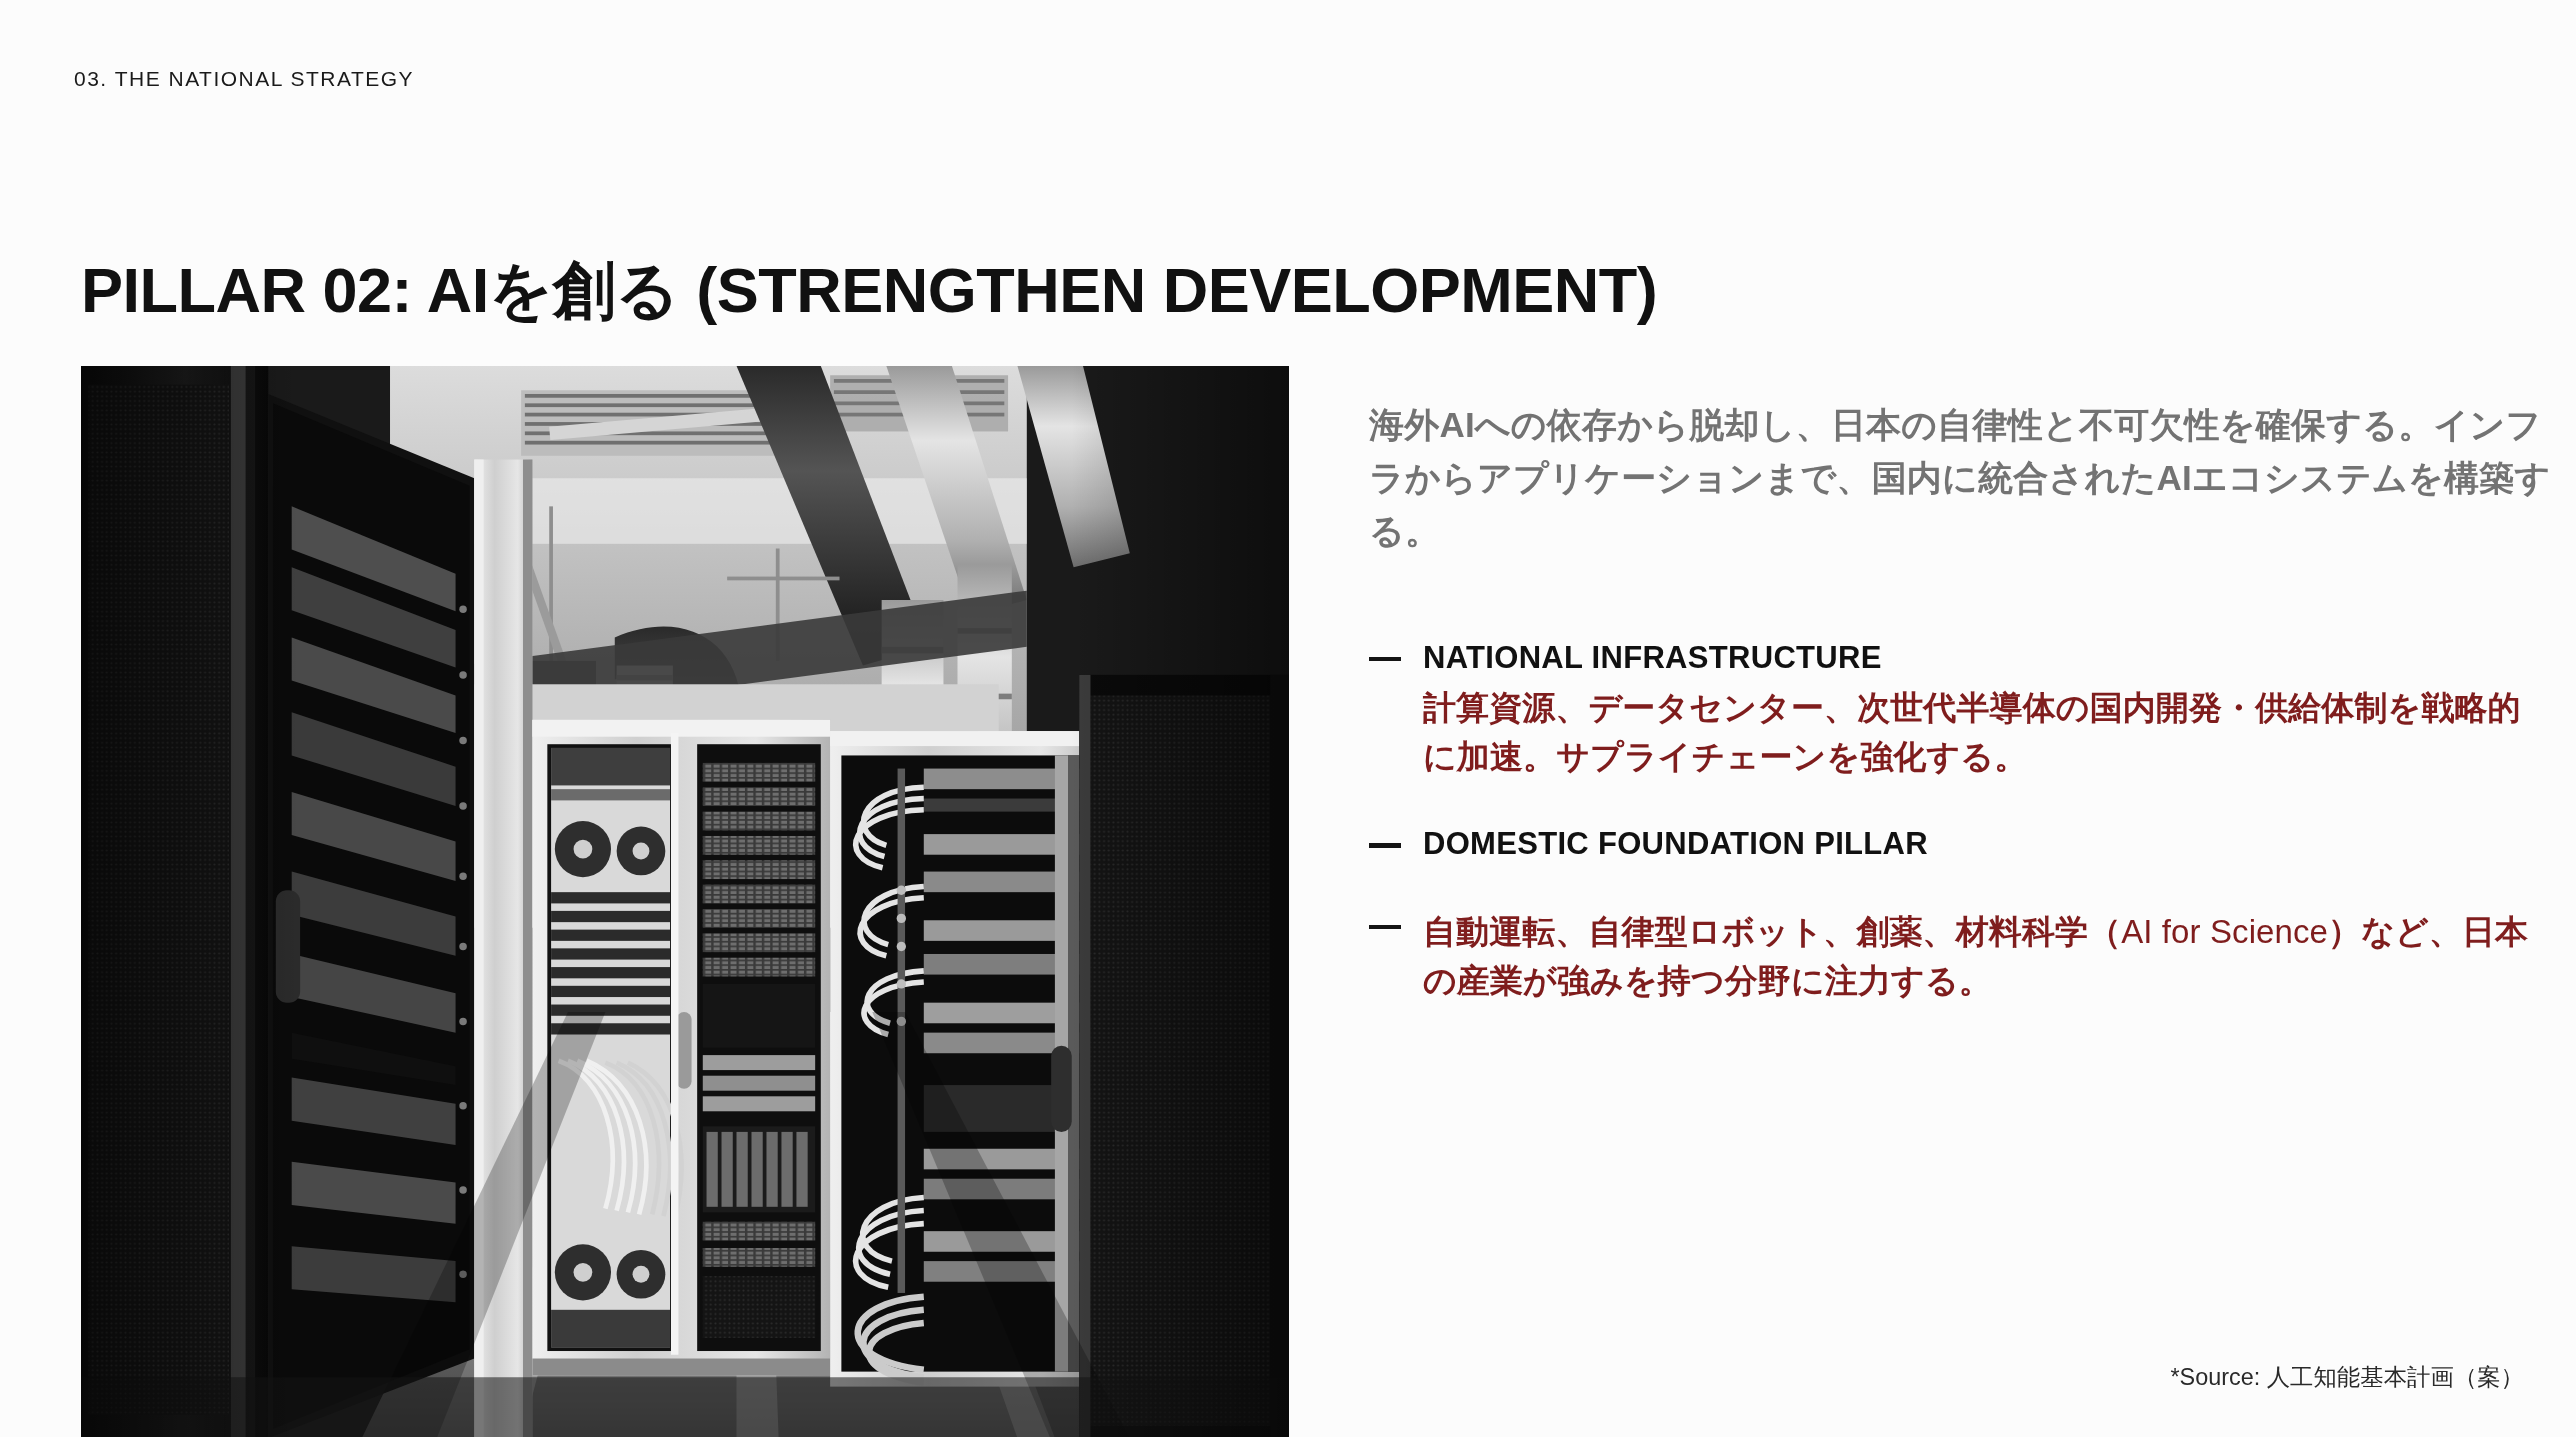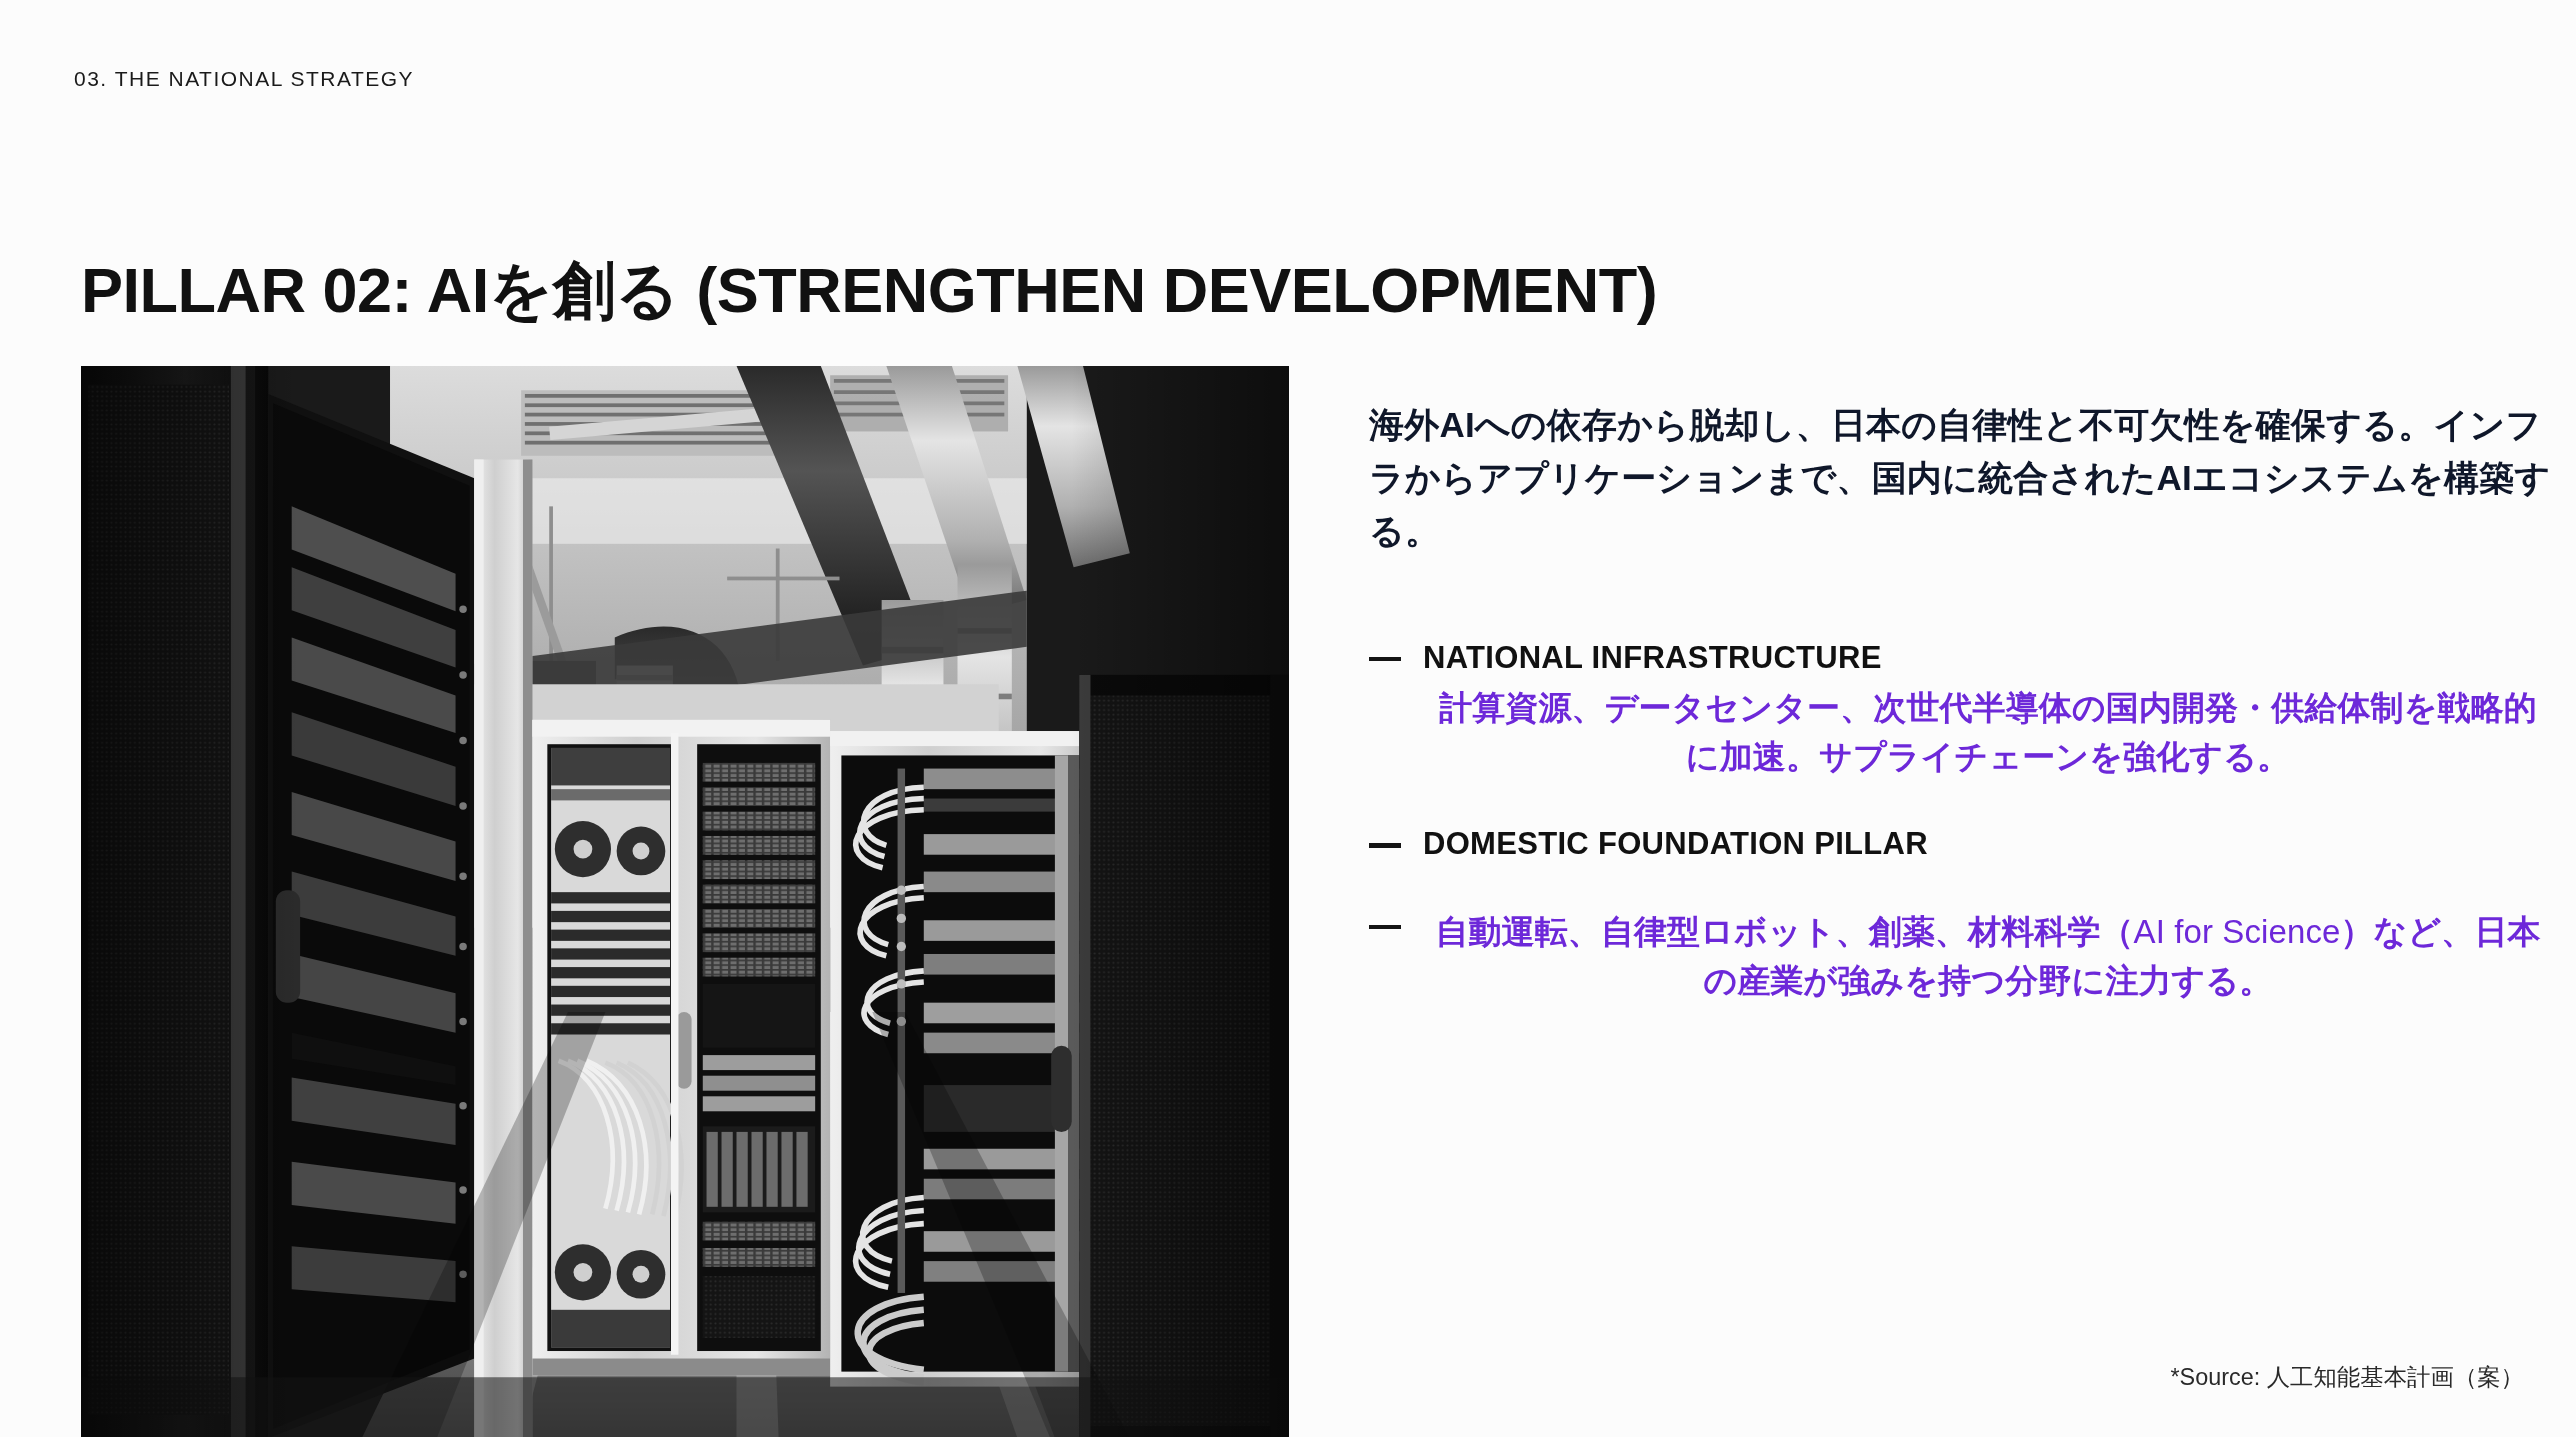--- a/index.html
+++ b/index.html
@@ -66,21 +66,21 @@
   #text-col {
     position: absolute;
     left: 1369px;
     top: 363px;
     width: 1184px;
   }
   #intro {
     font-size: 35px;
     font-weight: bold;
     line-height: 1.52;
-    color: #0f172a;
+    color: #737373;
     letter-spacing: 0.2px;
   }
 
   #bullets {
     margin-top: 81px;
   }
   .bullet {
     position: relative;
     padding-left: 54px;
     margin-bottom: 43px;
@@ -99,24 +99,23 @@
     font-weight: bold;
     letter-spacing: 0.3px;
     color: #111111;
     line-height: 1.25;
     white-space: nowrap;
   }
   .b-body {
     font-size: 33px;
     font-weight: bold;
     line-height: 1.5;
-    color: #6d28d9;
+    color: #7f1d1d;
     margin-top: 5.6px;
     letter-spacing: 0.1px;
-    text-align: center;
   }
   .b-body .thin {
     font-weight: normal;
   }
 
   
   #source {
     position: absolute;
     right: 52px;
     bottom: 45px;

